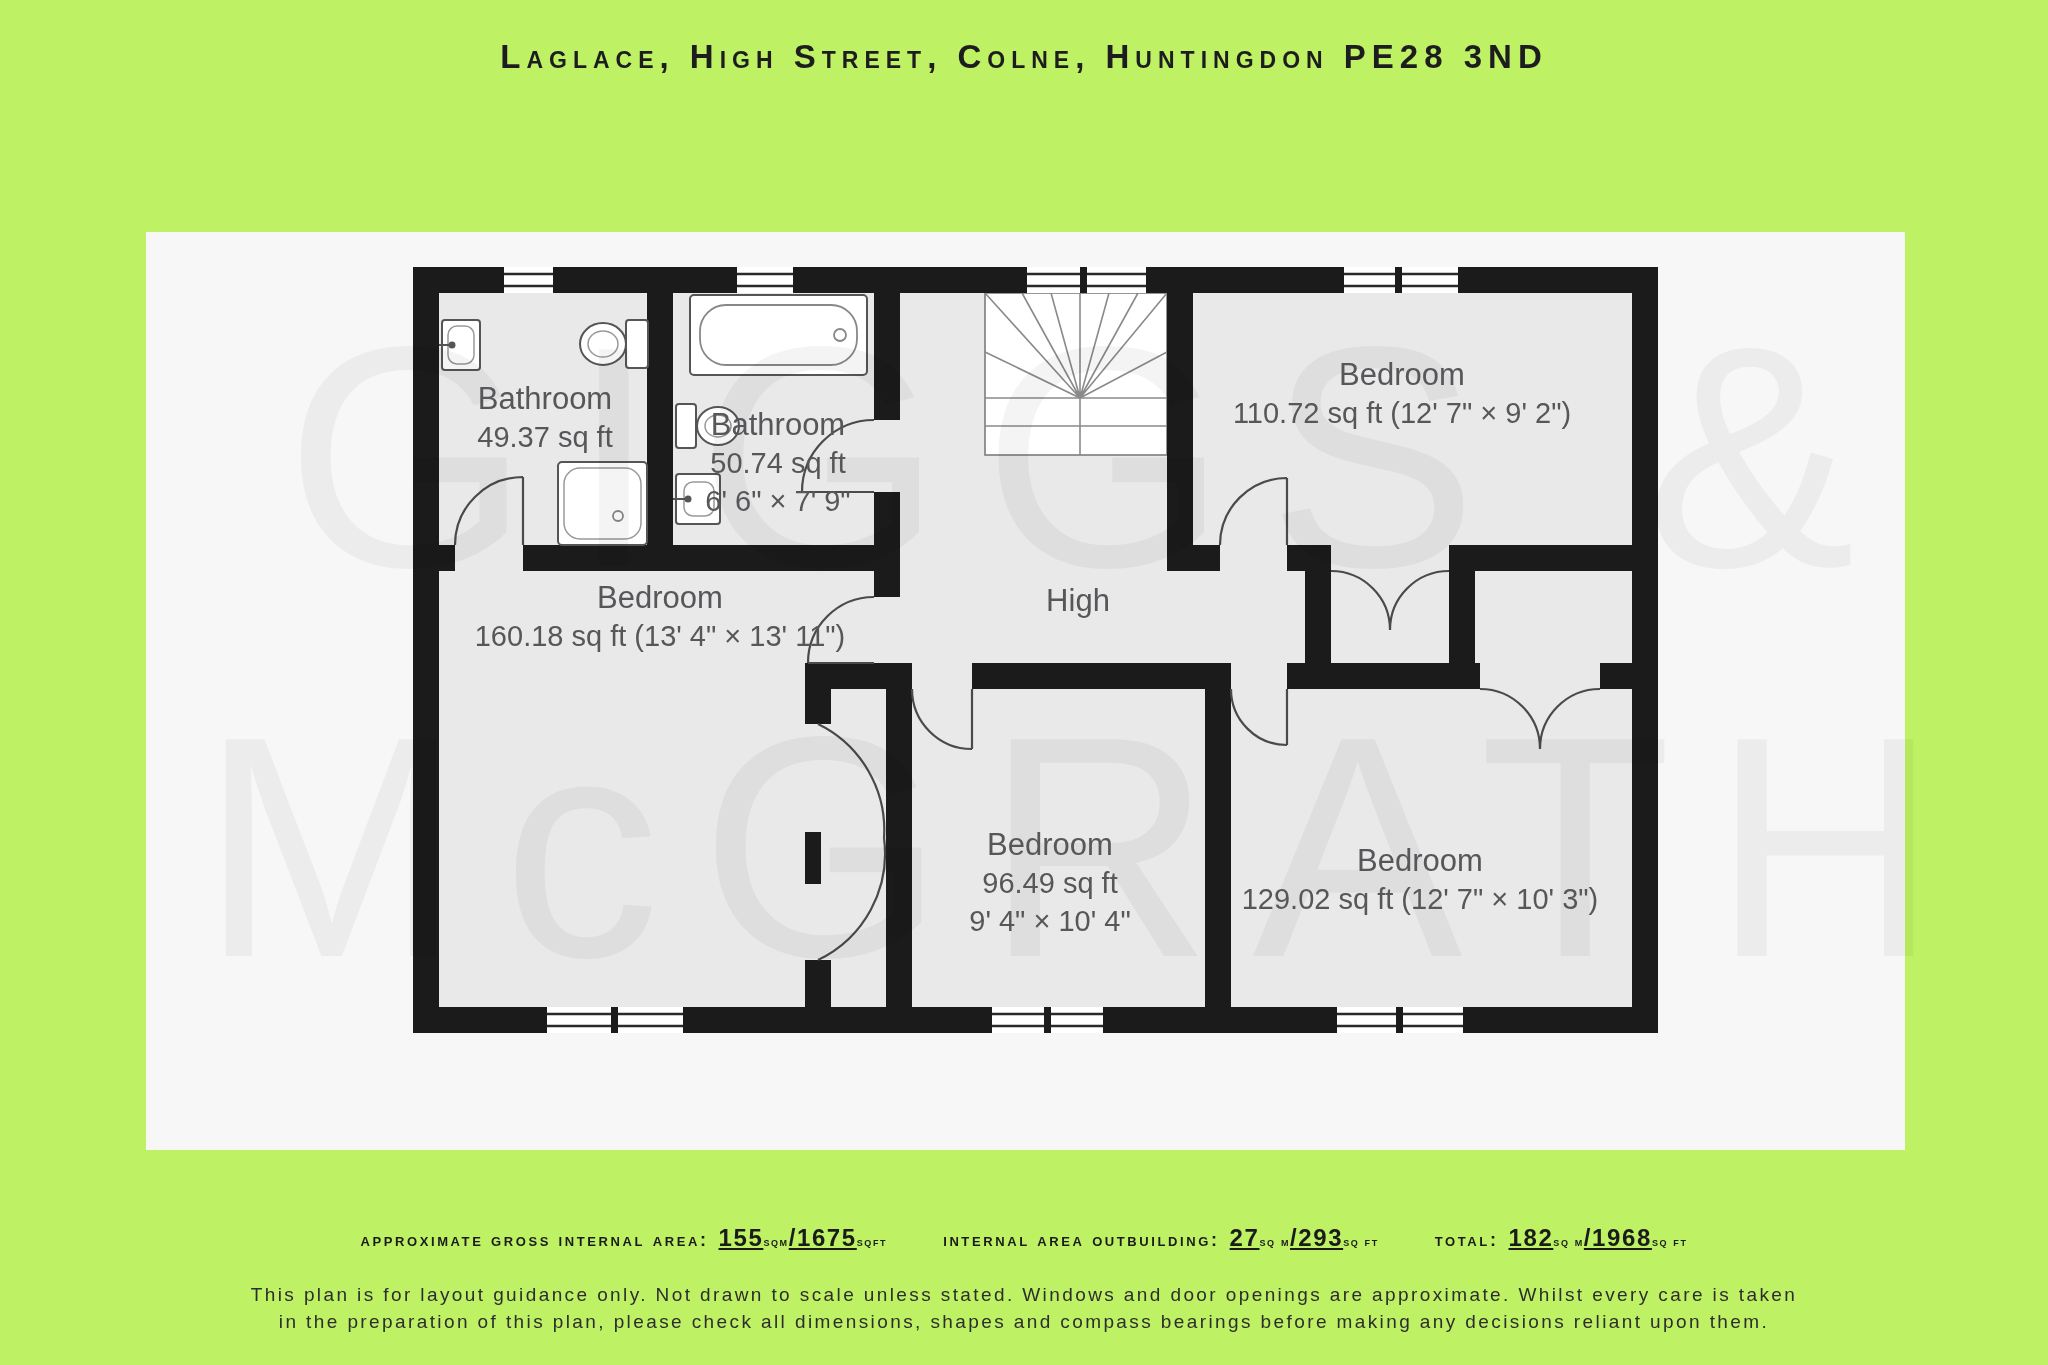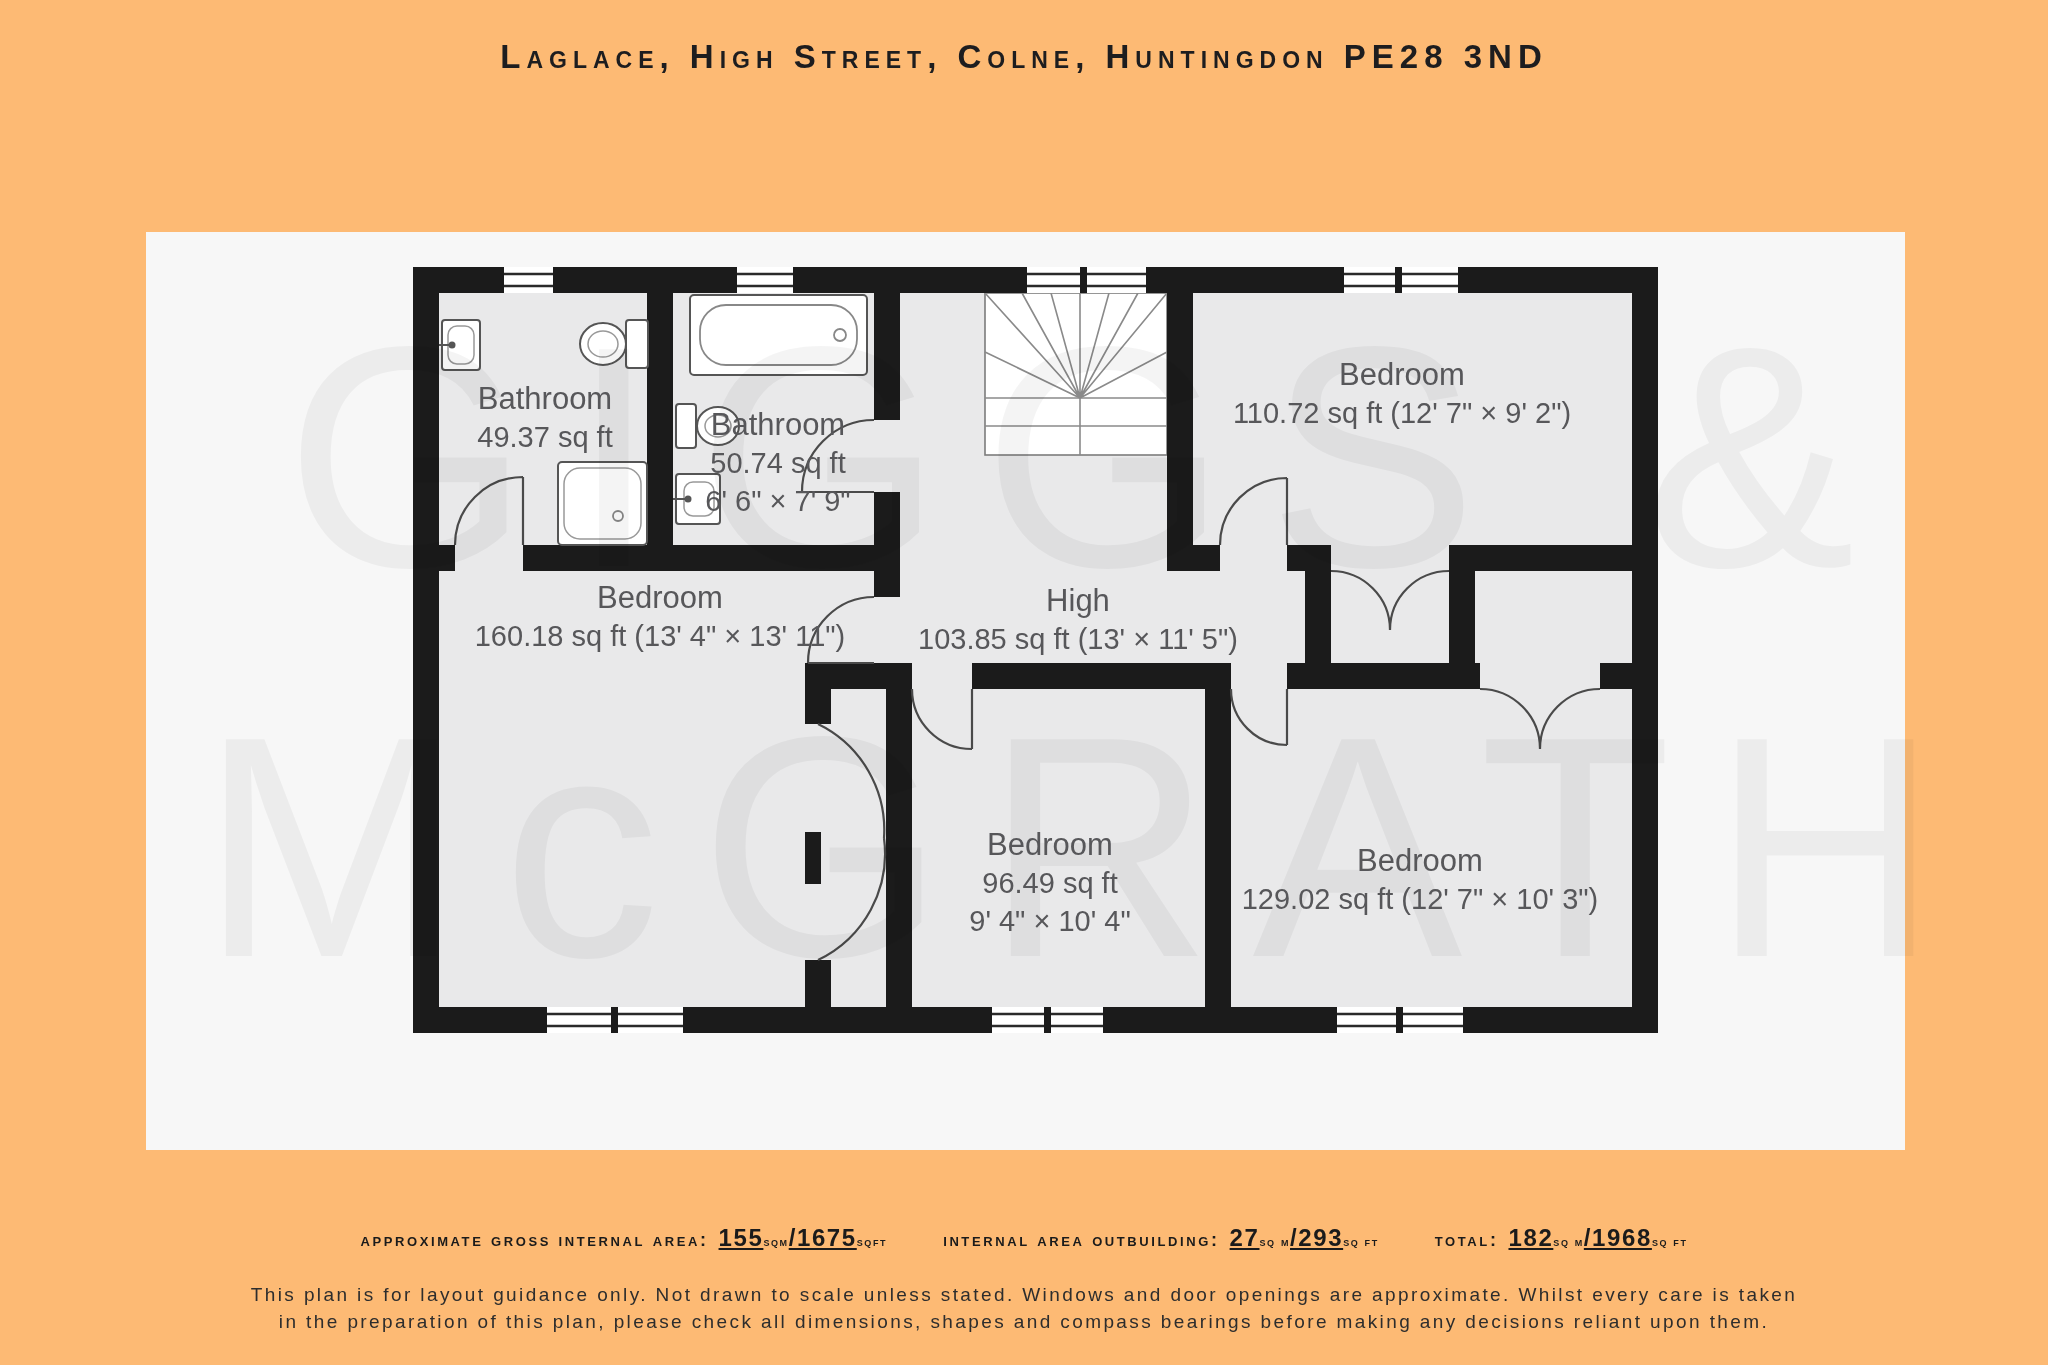--- a/index.html
+++ b/index.html
@@ -1,16 +1,16 @@
 <!DOCTYPE html>
 <html><head>
 <meta charset="utf-8">
 <style>
   html,body{margin:0;padding:0;background:#fff;}
-  .page{position:relative;width:2048px;height:1365px;background:#fdba74;
+  .page{position:relative;width:2048px;height:1365px;background:#bef264;
         font-family:"Liberation Sans",sans-serif;overflow:hidden;}
 
   .title{position:absolute;top:38px;left:0;width:100%;text-align:center;
          font-variant:small-caps;font-size:33px;font-weight:700;letter-spacing:6px;color:#1d1d1f;}
 
   .panel{position:absolute;left:146px;top:232px;width:1759px;height:918px;background:#f7f7f7;z-index:1;}
 
   .wm{position:absolute;color:rgba(0,0,0,0.045);font-weight:500;letter-spacing:40px;
       pointer-events:none;white-space:nowrap;z-index:3;line-height:1;}
   .wm1{left:285px;top:300px;font-size:315px;}
@@ -215,21 +215,20 @@
     <span class="rarea">110.72 sq ft (12' 7" × 9' 2")</span>
 
   </div>
   <div class="room-label" style="left:660px;top:579px;">
     <span class="rname">Bedroom</span>
     <span class="rarea">160.18 sq ft (13' 4" × 13' 11")</span>
 
   </div>
   <div class="room-label" style="left:1078px;top:582px;">
     <span class="rname">High</span>
-    <span class="rarea">103.85 sq ft (13' × 11' 5")</span>
 
   </div>
   <div class="room-label" style="left:1050px;top:826px;">
     <span class="rname">Bedroom</span>
     <span class="rarea">96.49 sq ft</span>
     <span class="rdims">9' 4" × 10' 4"</span>
   </div>
   <div class="room-label" style="left:1420px;top:842px;">
     <span class="rname">Bedroom</span>
     <span class="rarea">129.02 sq ft (12' 7" × 10' 3")</span>

